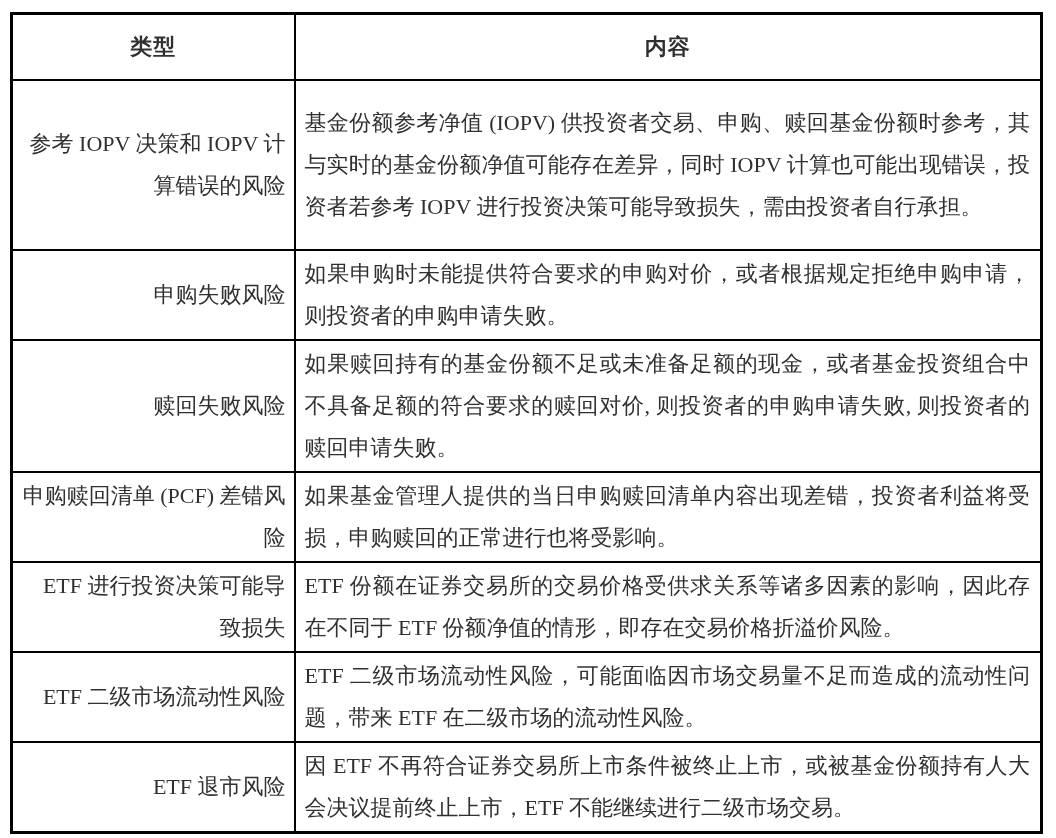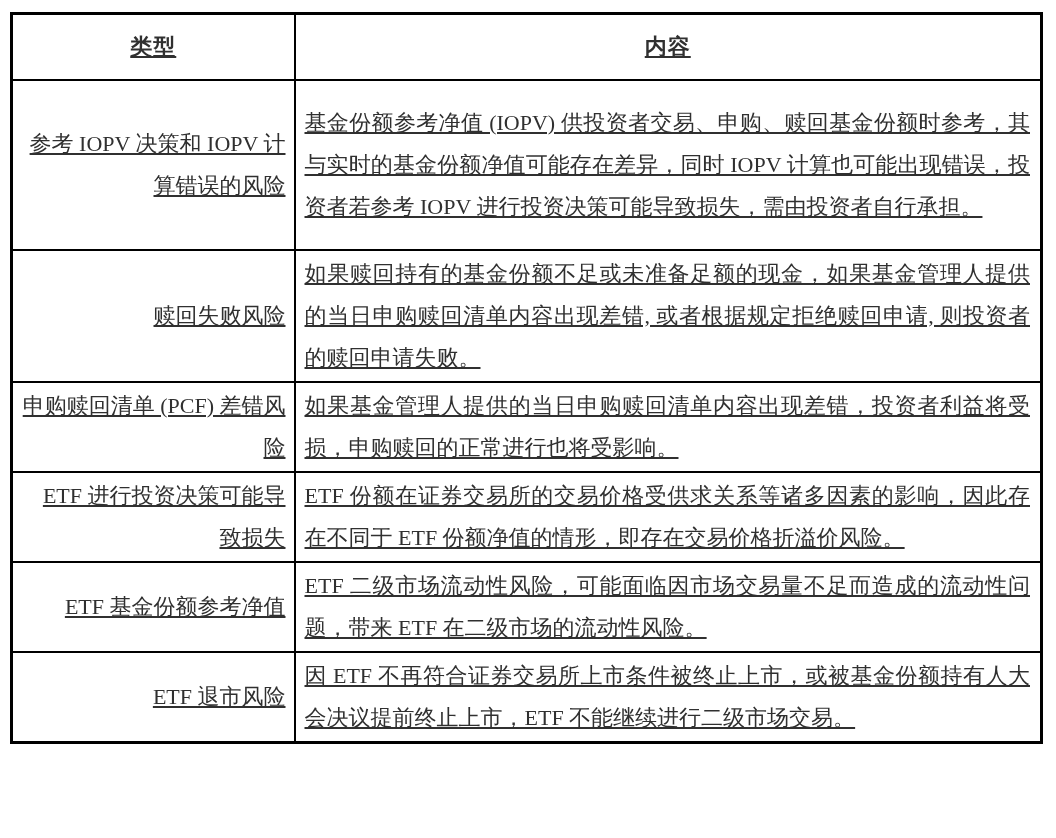--- a/index.html
+++ b/index.html
@@ -16,21 +16,20 @@
   }
   .doc-wrap {
     padding: 12px 0 0 10px;
   }
   table.risk-table {
     border-collapse: collapse;
     table-layout: fixed;
     width: 1030px;
     border: 3px solid #000000;
     background: #ffffff;
-    text-decoration: underline;
   }
   table.risk-table col.col-type    { width: 283px; }
   table.risk-table col.col-content { width: 747px; }
   table.risk-table th,
   table.risk-table td {
     border: 2px solid #000000;
     font-size: 22px;
     vertical-align: middle;
     box-sizing: border-box;
   }
@@ -68,34 +67,38 @@
       <tr>
         <th>类型</th>
         <th>内容</th>
       </tr>
     </thead>
     <tbody>
       <tr class="row-4line">
         <td class="cell-type">参考 IOPV 决策和 IOPV 计算错误的风险</td>
         <td class="cell-content">基金份额参考净值 (IOPV) 供投资者交易、申购、赎回基金份额时参考，其与实时的基金份额净值可能存在差异，同时 IOPV 计算也可能出现错误，投资者若参考 IOPV 进行投资决策可能导致损失，需由投资者自行承担。</td>
       </tr>
+      <tr class="row-2line">
+        <td class="cell-type">申购失败风险</td>
+        <td class="cell-content">如果申购时未能提供符合要求的申购对价，或者根据规定拒绝申购申请，则投资者的申购申请失败。</td>
+      </tr>
       <tr class="row-3line">
         <td class="cell-type">赎回失败风险</td>
-        <td class="cell-content">如果赎回持有的基金份额不足或未准备足额的现金，如果基金管理人提供的当日申购赎回清单内容出现差错, 或者根据规定拒绝赎回申请, 则投资者的赎回申请失败。</td>
+        <td class="cell-content">如果赎回持有的基金份额不足或未准备足额的现金，或者基金投资组合中不具备足额的符合要求的赎回对价, 则投资者的申购申请失败, 则投资者的赎回申请失败。</td>
       </tr>
       <tr class="row-2line">
         <td class="cell-type">申购赎回清单 (PCF) 差错风险</td>
         <td class="cell-content">如果基金管理人提供的当日申购赎回清单内容出现差错，投资者利益将受损，申购赎回的正常进行也将受影响。</td>
       </tr>
       <tr class="row-2line">
         <td class="cell-type">ETF 进行投资决策可能导致损失</td>
         <td class="cell-content">ETF 份额在证券交易所的交易价格受供求关系等诸多因素的影响，因此存在不同于 ETF 份额净值的情形，即存在交易价格折溢价风险。</td>
       </tr>
       <tr class="row-2line">
-        <td class="cell-type">ETF 基金份额参考净值</td>
+        <td class="cell-type">ETF 二级市场流动性风险</td>
         <td class="cell-content">ETF 二级市场流动性风险，可能面临因市场交易量不足而造成的流动性问题，带来 ETF 在二级市场的流动性风险。</td>
       </tr>
       <tr class="row-2line">
         <td class="cell-type">ETF 退市风险</td>
         <td class="cell-content">因 ETF 不再符合证券交易所上市条件被终止上市，或被基金份额持有人大会决议提前终止上市，ETF 不能继续进行二级市场交易。</td>
       </tr>
     </tbody>
   </table>
 </div>
 

